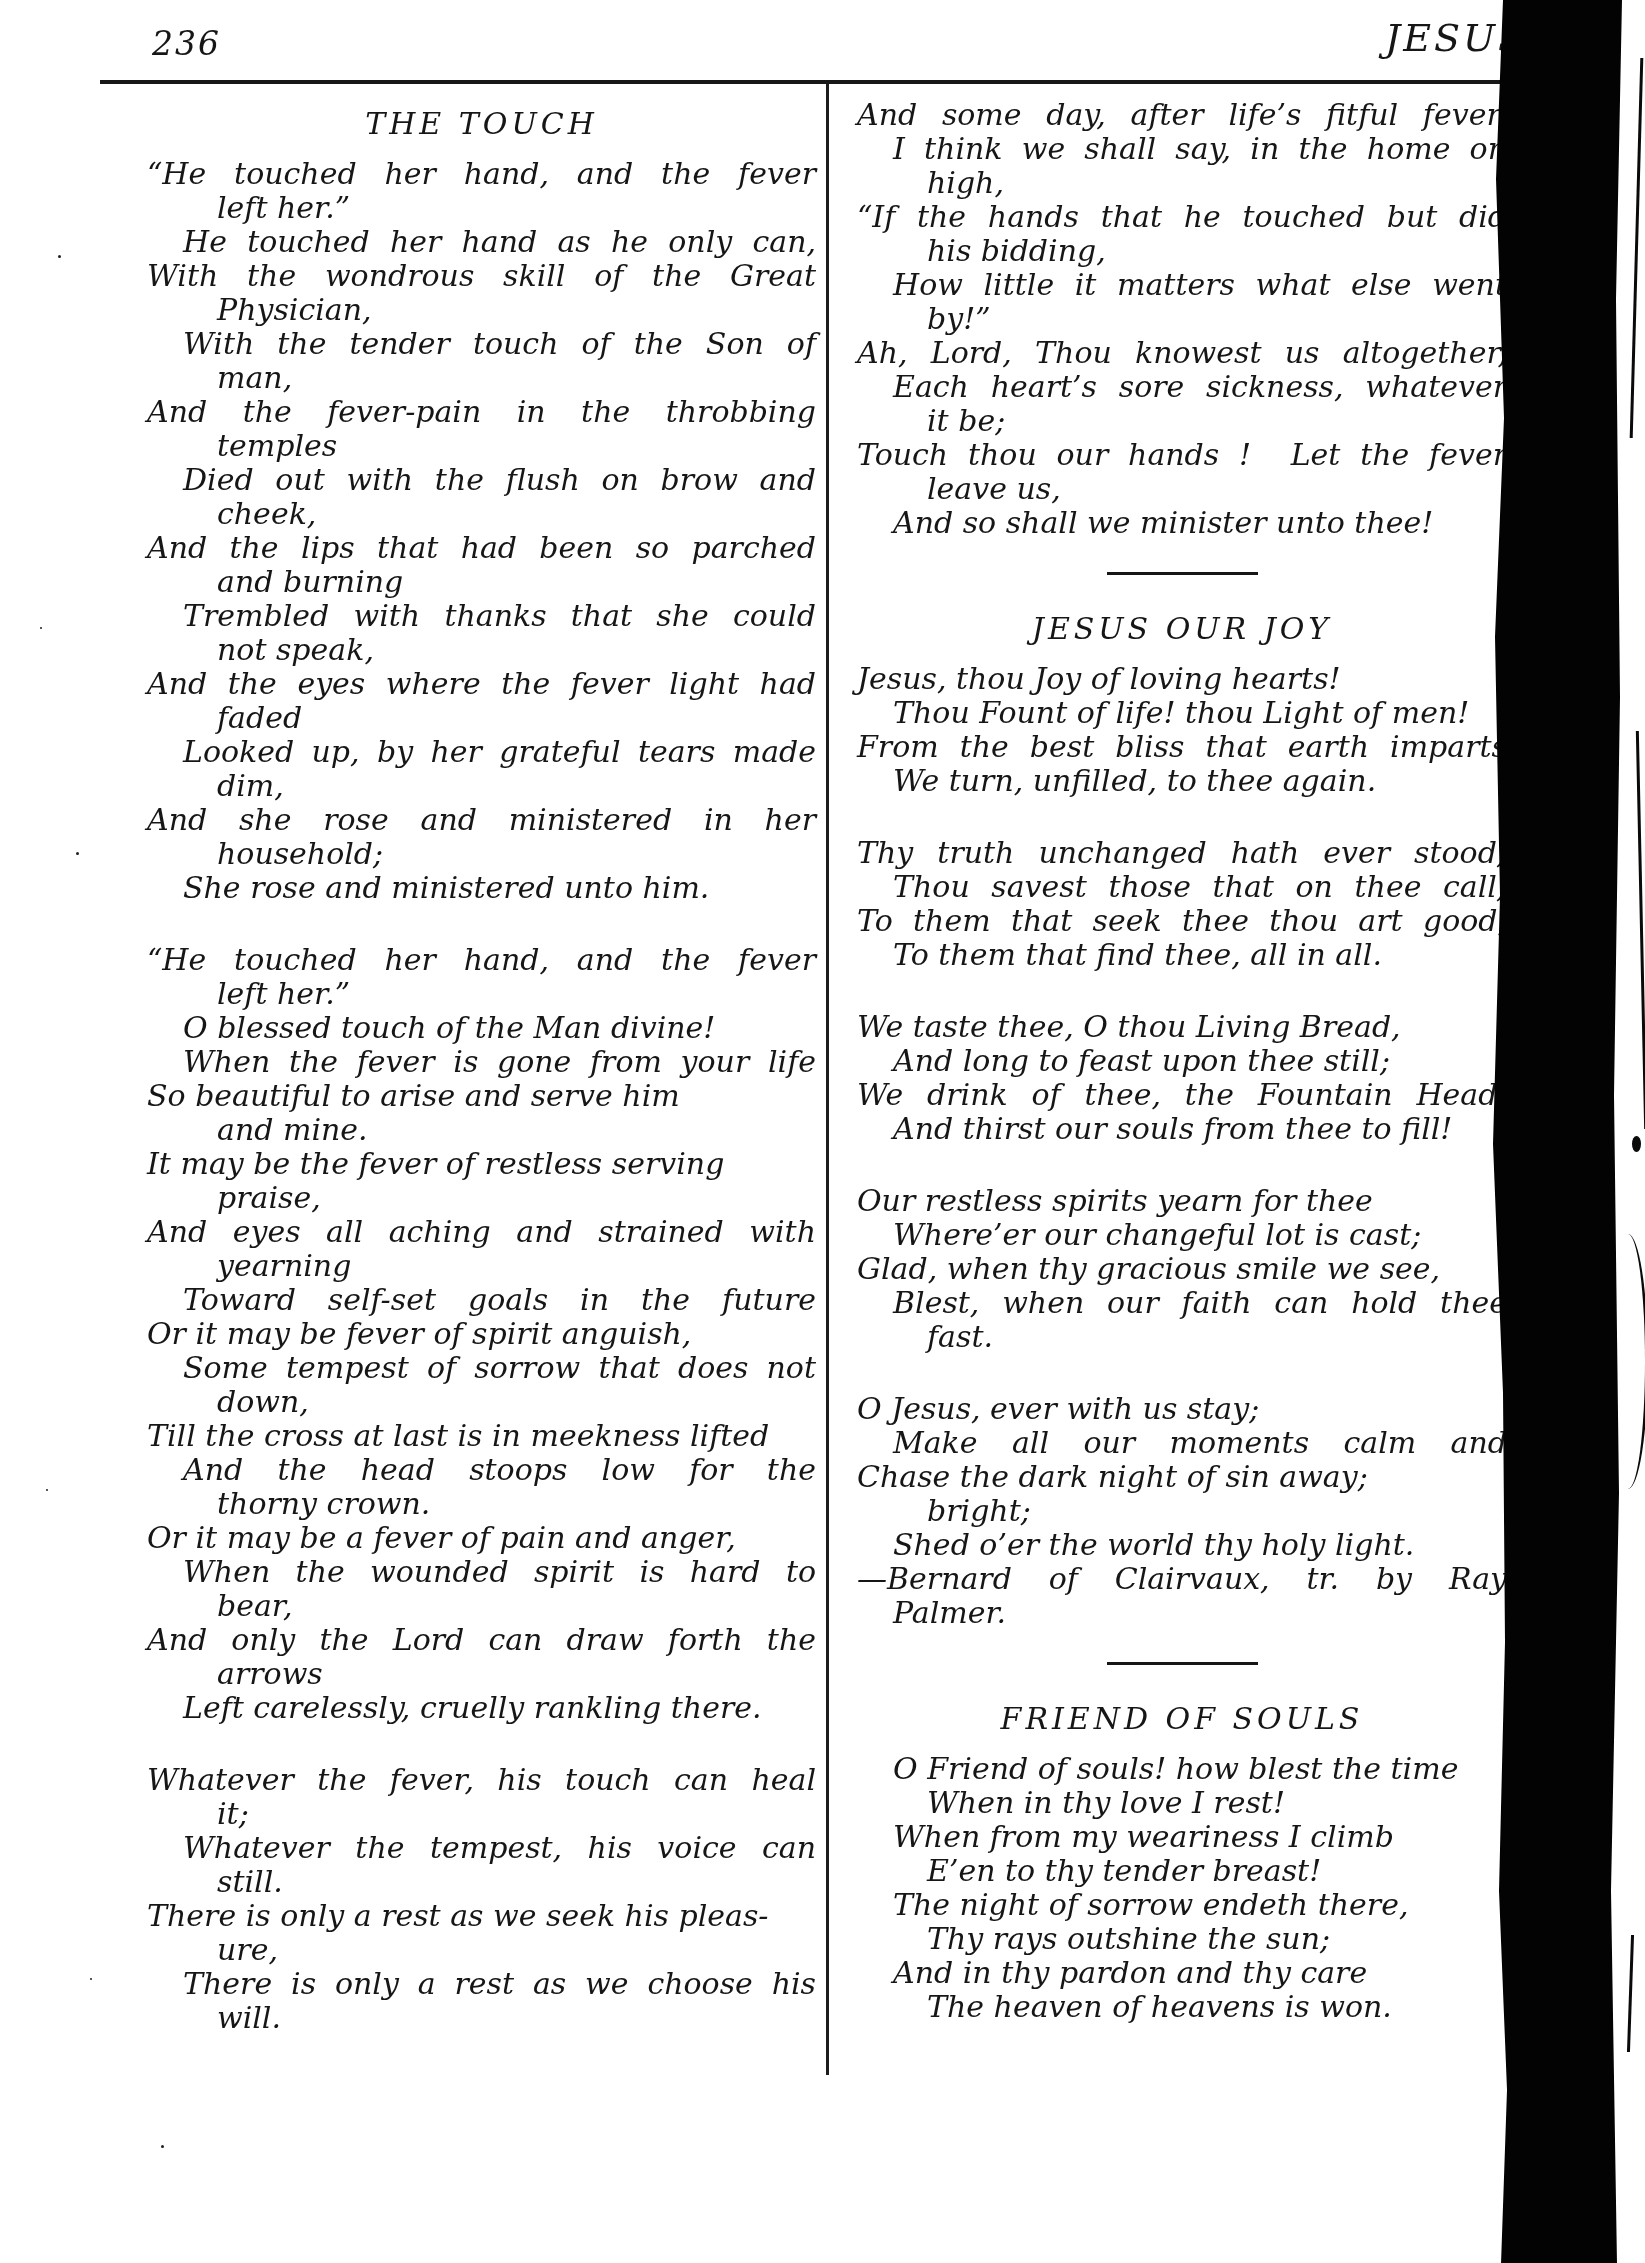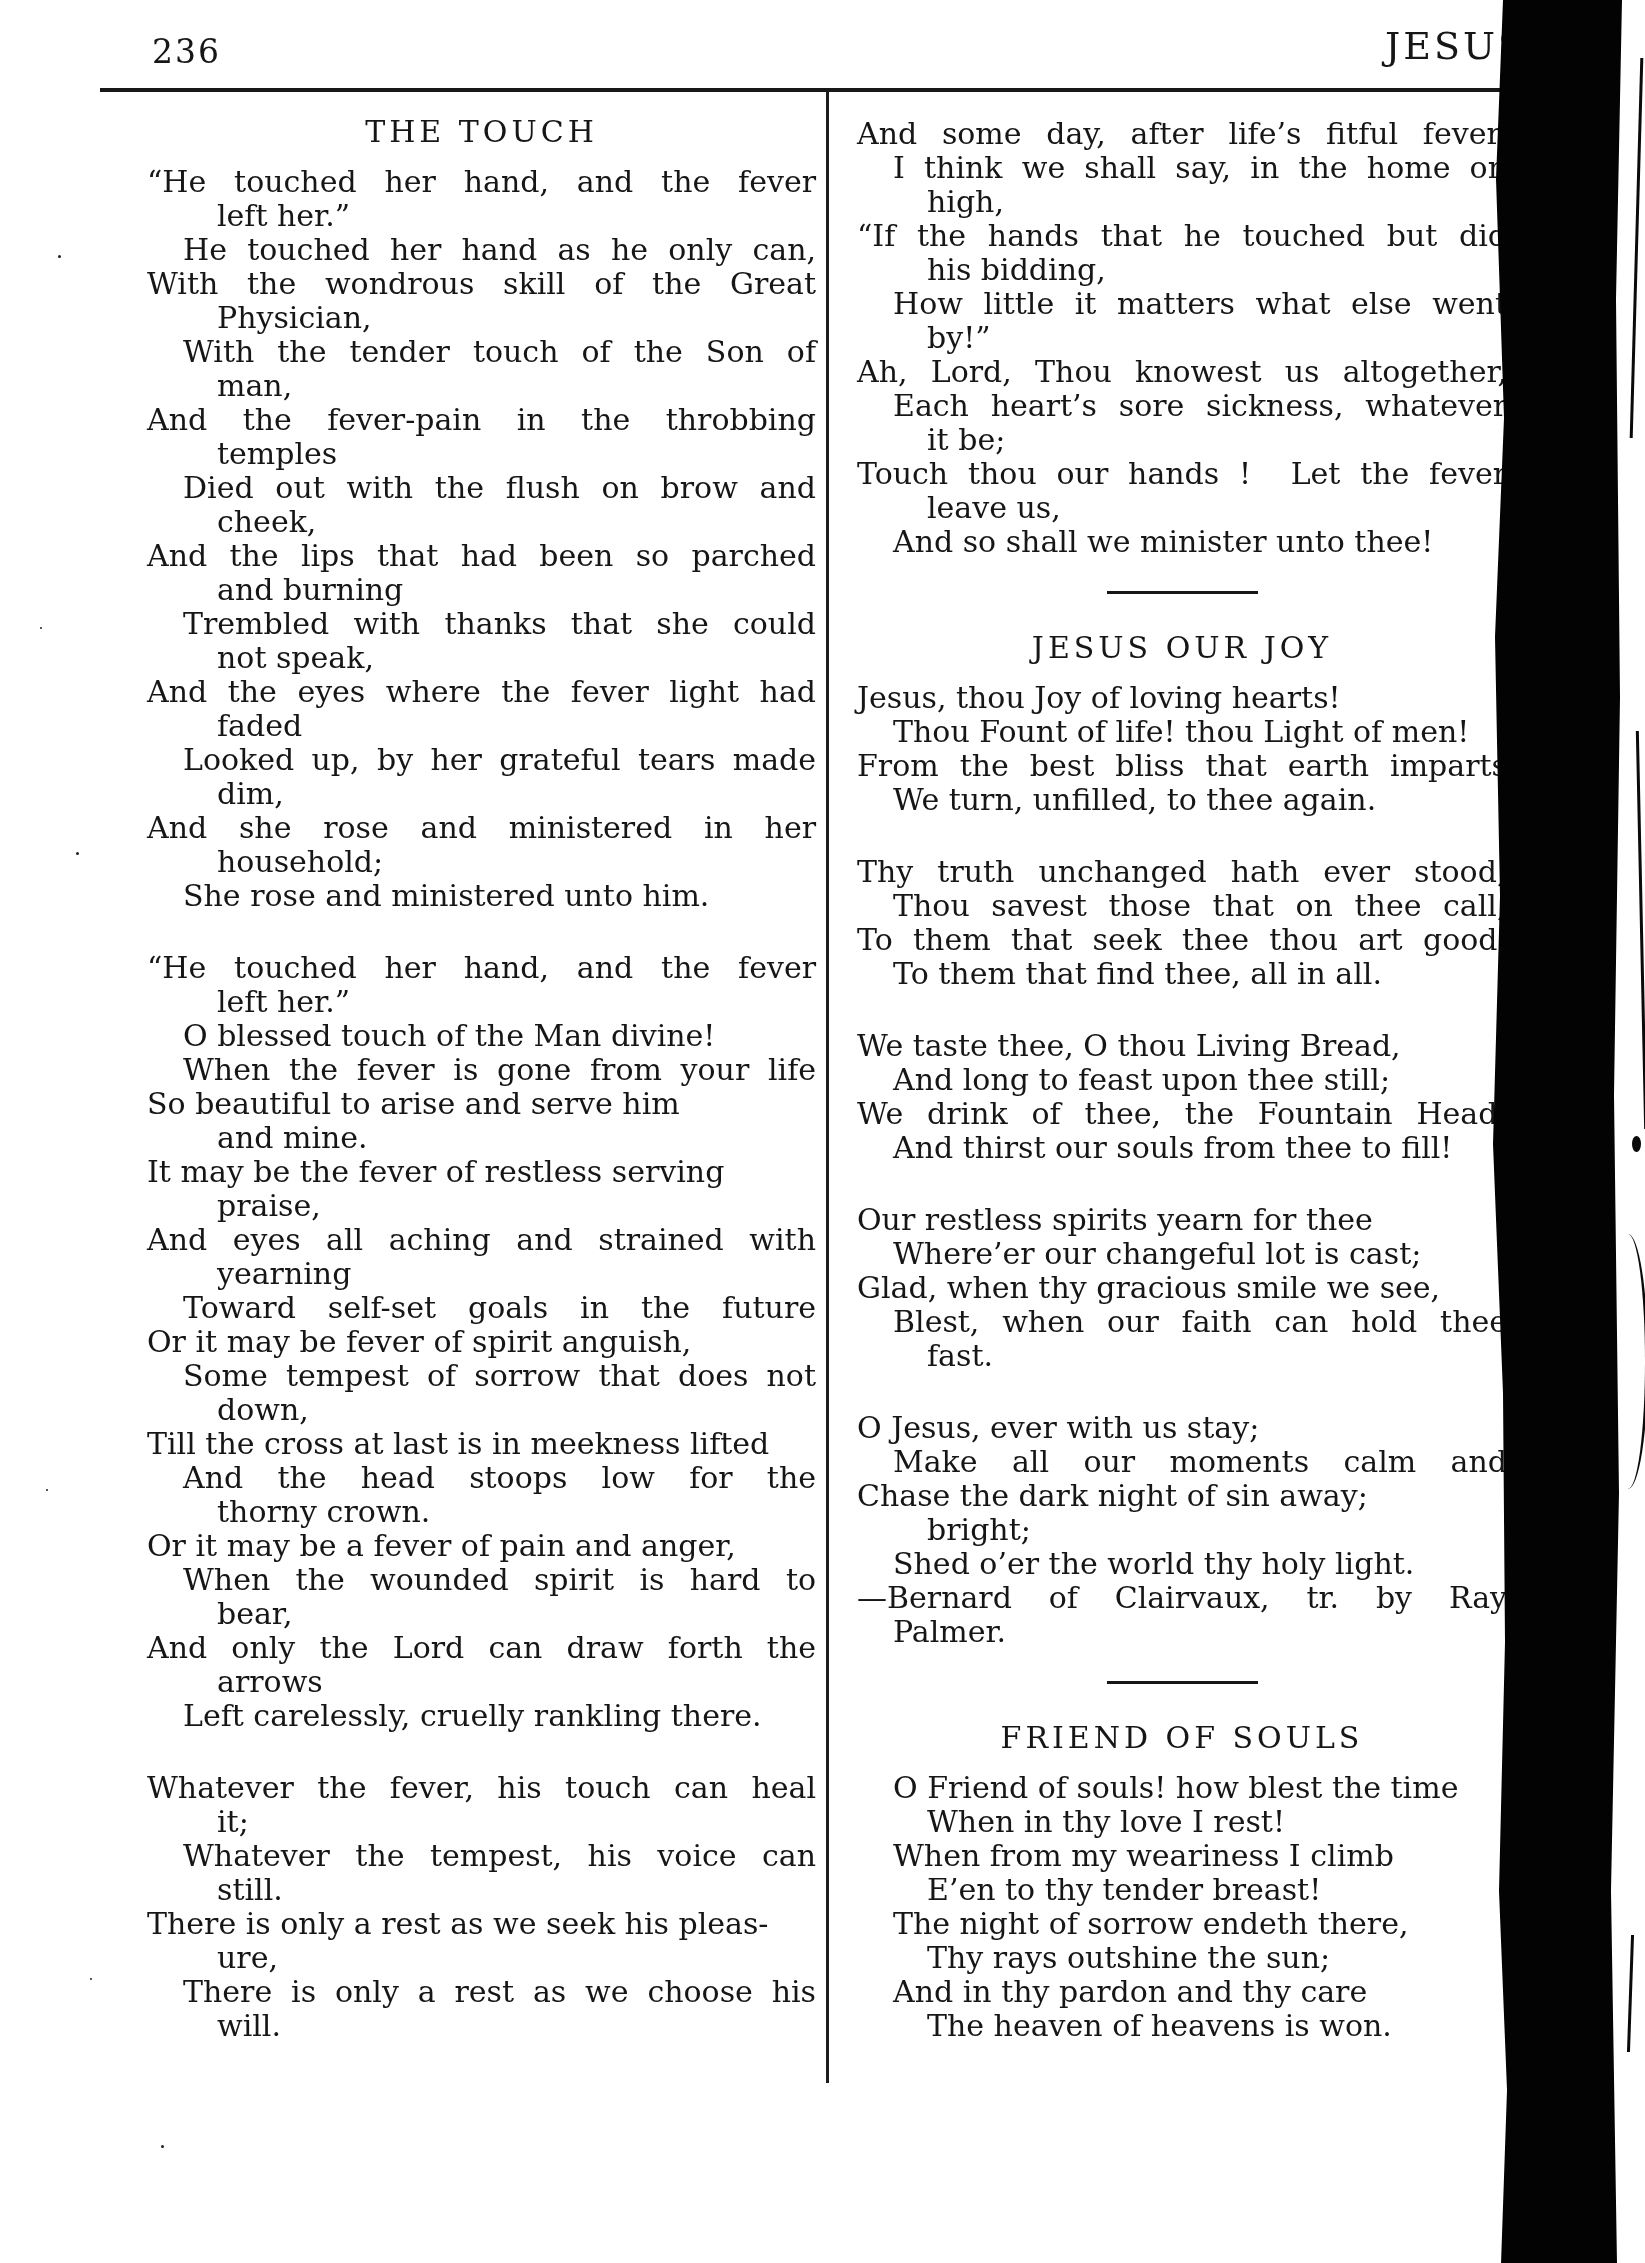--- a/index.html
+++ b/index.html
@@ -5,36 +5,36 @@
   html,body{margin:0;padding:0;background:#777;}
   .page{
     position:relative;
     width:1646px;height:2264px;
     background:#ffffff;
     overflow:hidden;
     font-family:"DejaVu Serif","Liberation Serif",serif;
     color:#161616;
   }
   .content{
-    position:absolute;left:100px;top:16px;width:1427px;
+    position:absolute;left:100px;top:8px;width:1427px;font-style:italic;
   }
   .page-header{
     position:relative;height:72px;
     border-bottom:4px solid #181818;
   }
   .page-number{
     position:absolute;left:52px;top:16px;
     font-size:33px;letter-spacing:2px;
   }
   .running-title{
     position:absolute;left:0;right:0;top:8px;
     text-align:right;font-size:38px;letter-spacing:3px;
   }
   .columns{
-    display:flex;align-items:flex-end;
+    display:flex;align-items:flex-start;
   }
   .col{box-sizing:border-box;}
   .col-left{
     width:729px;
     border-right:3px solid #1d1d1d;
     padding:16px 10px 40px 47px;
   }
   .col-right{
     flex:1;
     padding:14px 20px 40px 28px;

